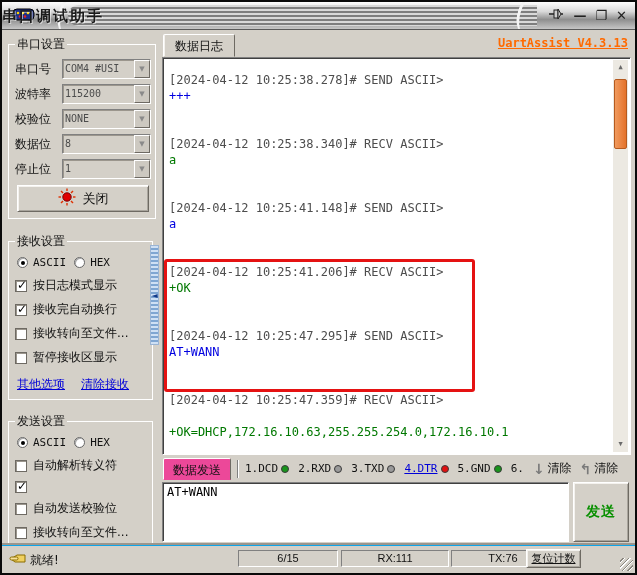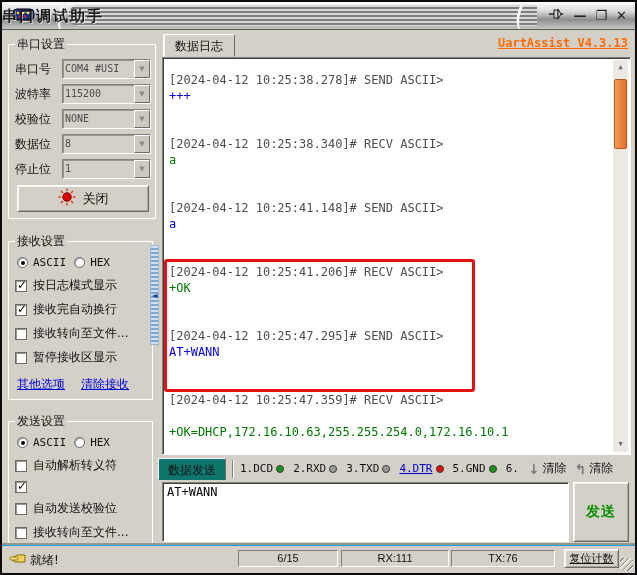--- a/index.html
+++ b/index.html
@@ -105,22 +105,22 @@
     font-size:7px; color:#6a6a6a; line-height:14px; }
   .sb-up { top:0; } .sb-down { bottom:0; }
   .sb-thumb { position:absolute; left:1px; top:19px; width:13px; height:70px;
     background:linear-gradient(90deg,#f09a5e,#e4722a); border:1px solid #b65a1e; border-radius:2px; }
 
   .red-annotation { position:absolute; left:6px; top:229px; width:311px; height:133px;
     border:3px solid #e51212; border-radius:3px; pointer-events:none; z-index:5; }
 
   
   .sendstrip { position:absolute; left:0; right:0; top:425px; height:27px; display:flex; align-items:center; }
-  .send-tab { height:22px; padding:3px 9px 0 9px; font-size:12px; color:#111;
-    background:#0f766e; border:1px solid; border-color:#fff #6e6a63 transparent #fff; border-radius:2px 2px 0 0; }
+  .send-tab { height:22px; margin-left:5px; padding:3px 9px 0 9px; font-size:12px; color:#111;
+    background:#ec4899; border:1px solid; border-color:#fff #6e6a63 transparent #fff; border-radius:2px 2px 0 0; }
   .strip-sep { width:2px; height:18px; margin:0 6px; border-left:1px solid #808080; border-right:1px solid #fff; }
   .pin-item { display:flex; align-items:center; gap:3px; margin-right:9px; }
   .pin-label { font-family:"DejaVu Sans Mono",monospace; font-size:11px; color:#111; }
   .pin-label.link { color:#0000d8; text-decoration:underline; }
   .pin-dot { width:8px; height:8px; border-radius:50%; border:1px solid #3a3a3a; }
   .clear-btn { display:flex; align-items:center; gap:3px; margin-right:8px; cursor:pointer; }
   .clear-arrow { font-size:14px; font-weight:bold; color:#7a7a7a; }
   .clear-label { font-size:12px; color:#111; }
 
   .sendrow { position:absolute; left:0; right:0; top:452px; height:60px; }
@@ -135,21 +135,21 @@
   .statusbar { position:absolute; left:0; right:0; bottom:0; height:28px; background:#d4d0c8;
     border-top:1px solid #0ea5e9; box-shadow:0 -2px 0 #9b968d; }
   .status-ready { position:absolute; left:28px; top:6px; font-size:12px; color:#111; }
   .hand-icon { position:absolute; left:7px; top:5px; }
   .status-box { position:absolute; top:4px; height:17px; border:1px solid;
     border-color:#808080 #fff #fff #808080; text-align:center;
     font-family:Liberation Sans, sans-serif; font-size:11px; color:#111; line-height:15px; }
   .sb-count { left:236px; width:100px; }
   .sb-rx { left:339px; width:108px; }
   .sb-tx { left:449px; width:104px; }
-  .reset-btn { position:absolute; left:562px; top:3px; width:55px; height:19px; text-align:center;
+  .reset-btn { position:absolute; left:524px; top:3px; width:55px; height:19px; text-align:center;
     font-size:11px; color:#111; text-decoration:underline; line-height:17px; cursor:pointer; }
   .grip { position:absolute; right:2px; bottom:2px; width:13px; height:13px;
     background:repeating-linear-gradient(135deg,transparent 0 2px,#8a867e 2px 3px,#fff 3px 4px); }
 </style>
 </head>
 <body>
 
 <div class="window">
 
   <div class="titlebar">

